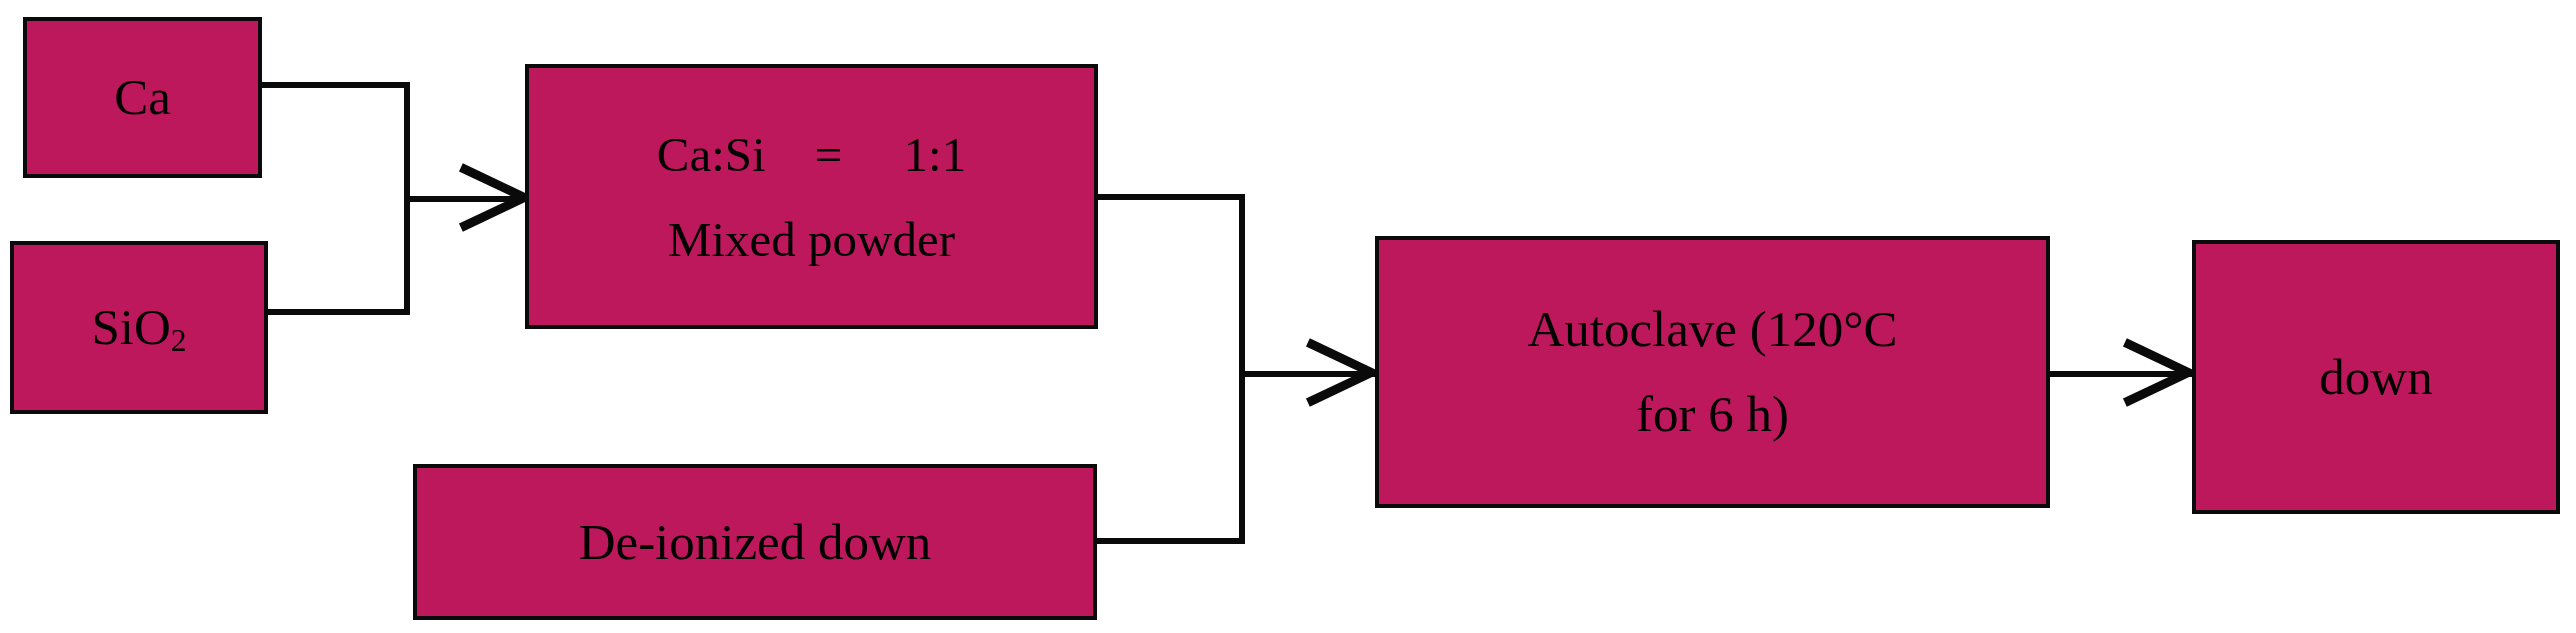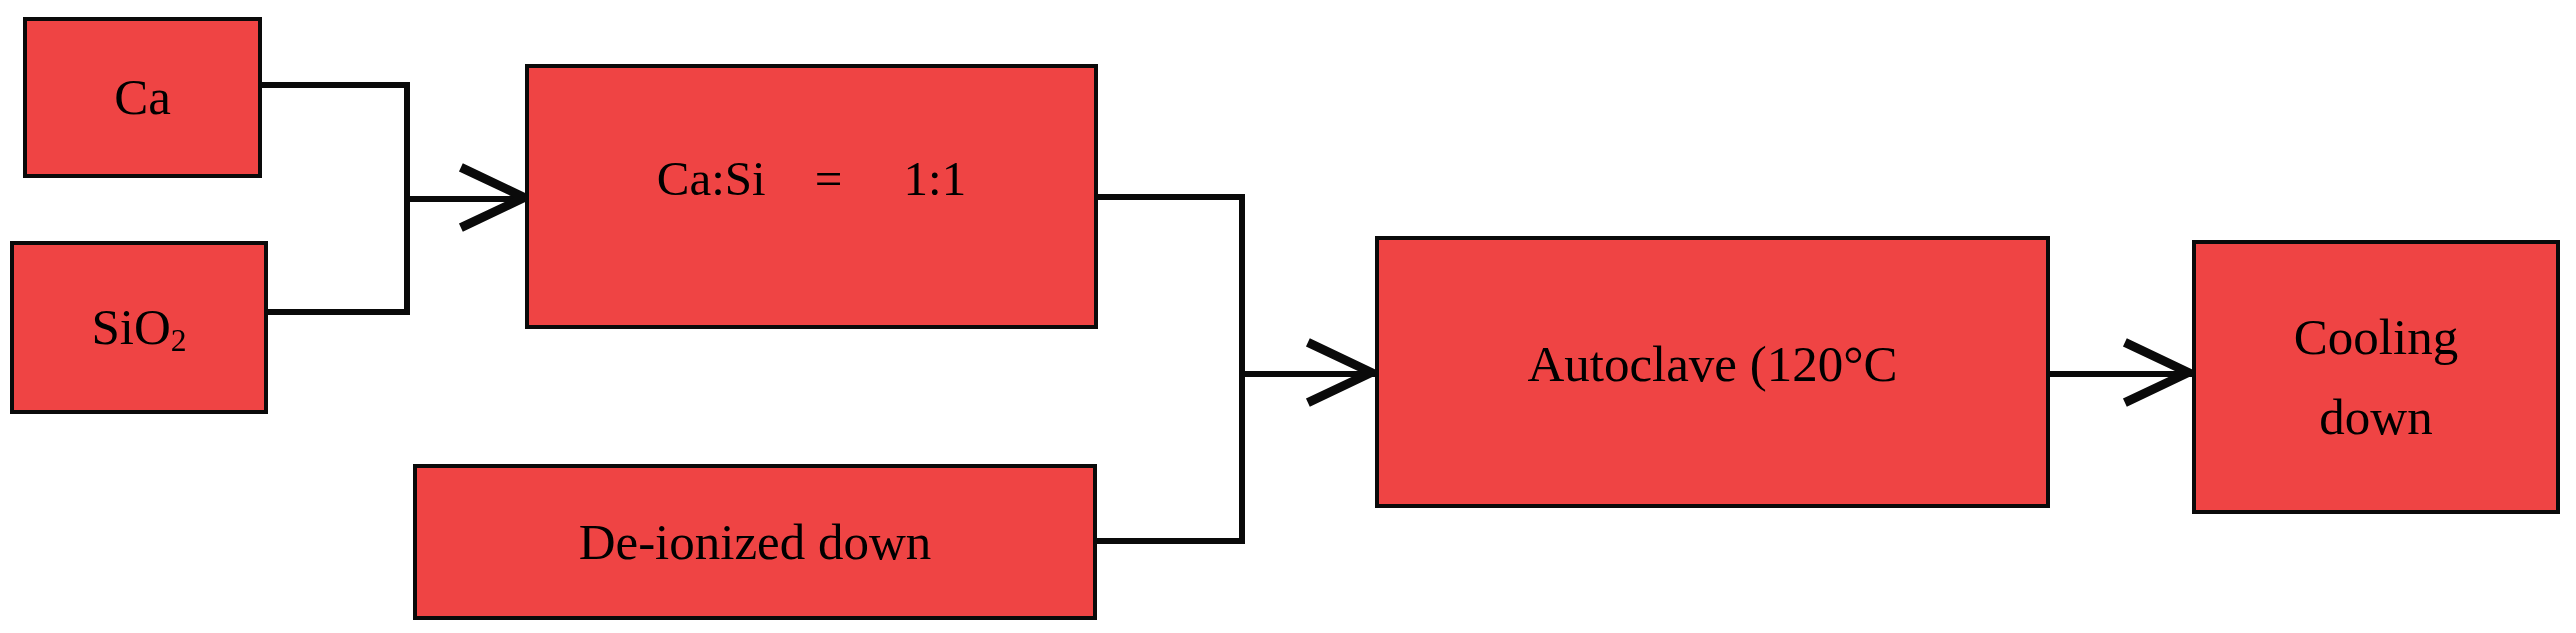--- a/index.html
+++ b/index.html
@@ -16,21 +16,21 @@
     position: relative;
     width: 2576px;
     height: 634px;
     background: #ffffff;
     overflow: hidden;
   }
   .node {
     position: absolute;
     box-sizing: border-box;
     border: 4.9px solid #0a0a0a;
-    background: #ef4444;
+    background: #be185d;
     display: flex;
     flex-direction: column;
     align-items: center;
     justify-content: center;
     text-align: center;
     line-height: 1.38;
     color: #000000;
     z-index: 3;
   }
   .node .line {
@@ -126,29 +126,30 @@
   <div class="node" id="node-ca">
     <span class="line">Ca</span>
   </div>
 
   <div class="node" id="node-sio2">
     <span class="line"><span>SiO</span><sub>2</sub></span>
   </div>
 
   <div class="node" id="node-mixed">
     <span class="line line-ratio">Ca:Si    =     1:1</span>
+    <span class="line">Mixed powder</span>
   </div>
 
   <div class="node" id="node-water">
     <span class="line">De-ionized down</span>
   </div>
 
   <div class="node" id="node-autoclave">
     <span class="line line-1">Autoclave (120°C</span>
+    <span class="line">for 6 h)</span>
   </div>
 
   <div class="node" id="node-cooling">
-    <span class="line line-1">Cooling</span>
     <span class="line">down</span>
   </div>
 
 </div>
 
 
 </body></html>

